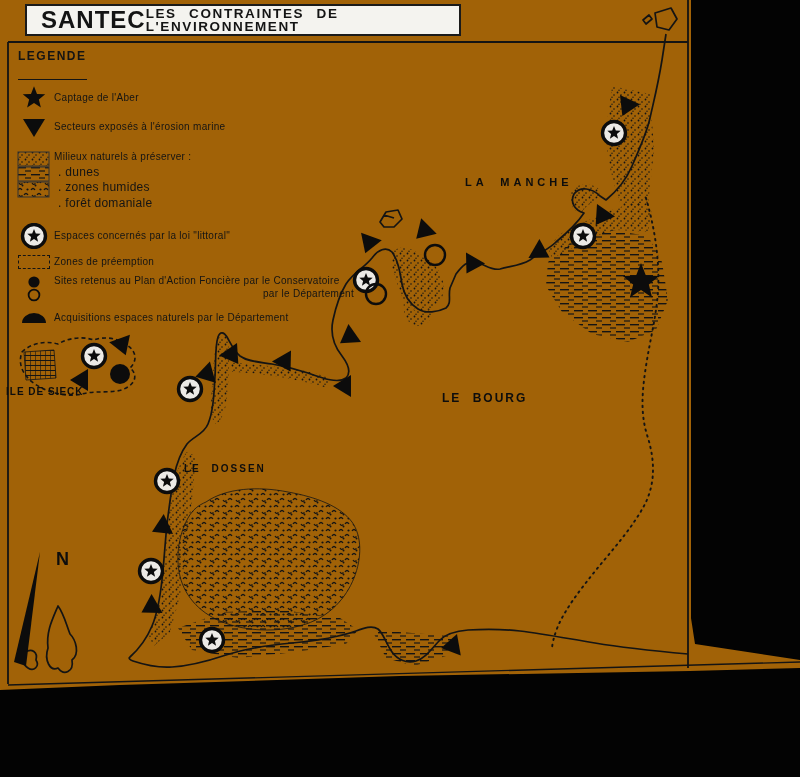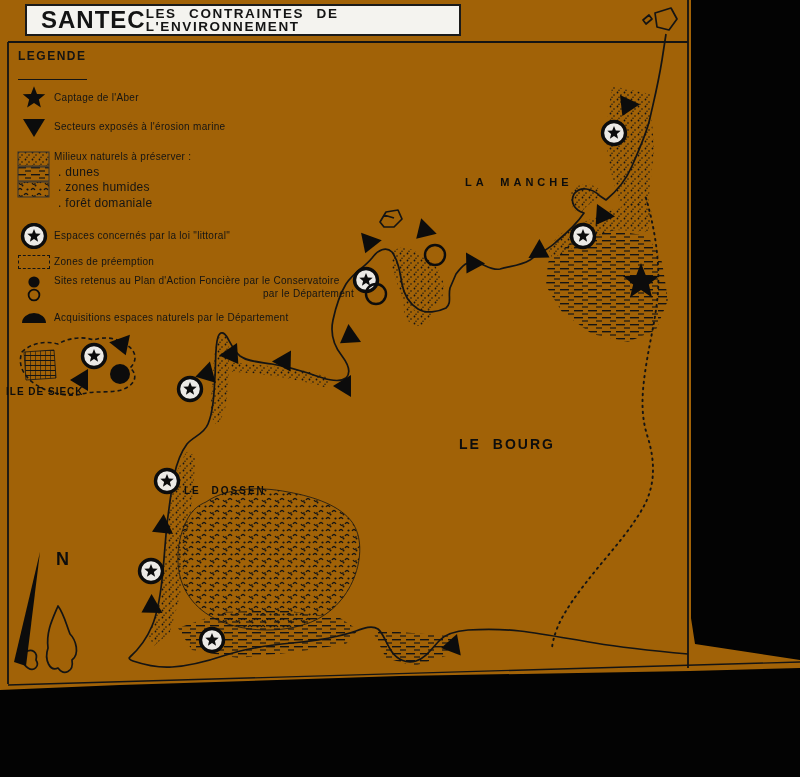--- a/index.html
+++ b/index.html
@@ -220,19 +220,19 @@
         <svg width="34" height="14">
             <path d="M5,12 A12,10 0 0 1 29,12 Z" fill="#0c0c0c"></path>
           </svg>
       </span>
       <span class="lg-txt">Acquisitions espaces naturels par le Département</span>
     </div>
   </div>
 
   <div id="labels-layer">
       <div class="map-label lbl-wide" style="left: 424px; top: 176px; font-size: 11px; letter-spacing: 4px; padding-left: 41px;">LA MANCHE</div>
-      <div class="map-label lbl-wide" style="left: 459px; top: 391px; font-size: 14px; letter-spacing: 2px; margin-top: 45px;">LE BOURG</div>
-      <div class="map-label lbl-wide" style="left: 184px; top: 485px; font-size: 10px; letter-spacing: 2px;">LE DOSSEN</div>
+      <div class="map-label lbl-wide" style="left: 442px; top: 391px; font-size: 12px; letter-spacing: 2px;">LE BOURG</div>
+      <div class="map-label lbl-wide" style="left: 184px; top: 463px; font-size: 10px; letter-spacing: 2px;">LE DOSSEN</div>
       <div class="map-label" style="left: 6px; top: 386px; font-size: 10px; letter-spacing: 1px;">ILE DE SIECK</div>
       <div class="map-label" style="left: 56px; top: 549px; font-size: 18px; letter-spacing: 0px;">N</div>
     </div>
 
 </div>
 
 </body></html>

